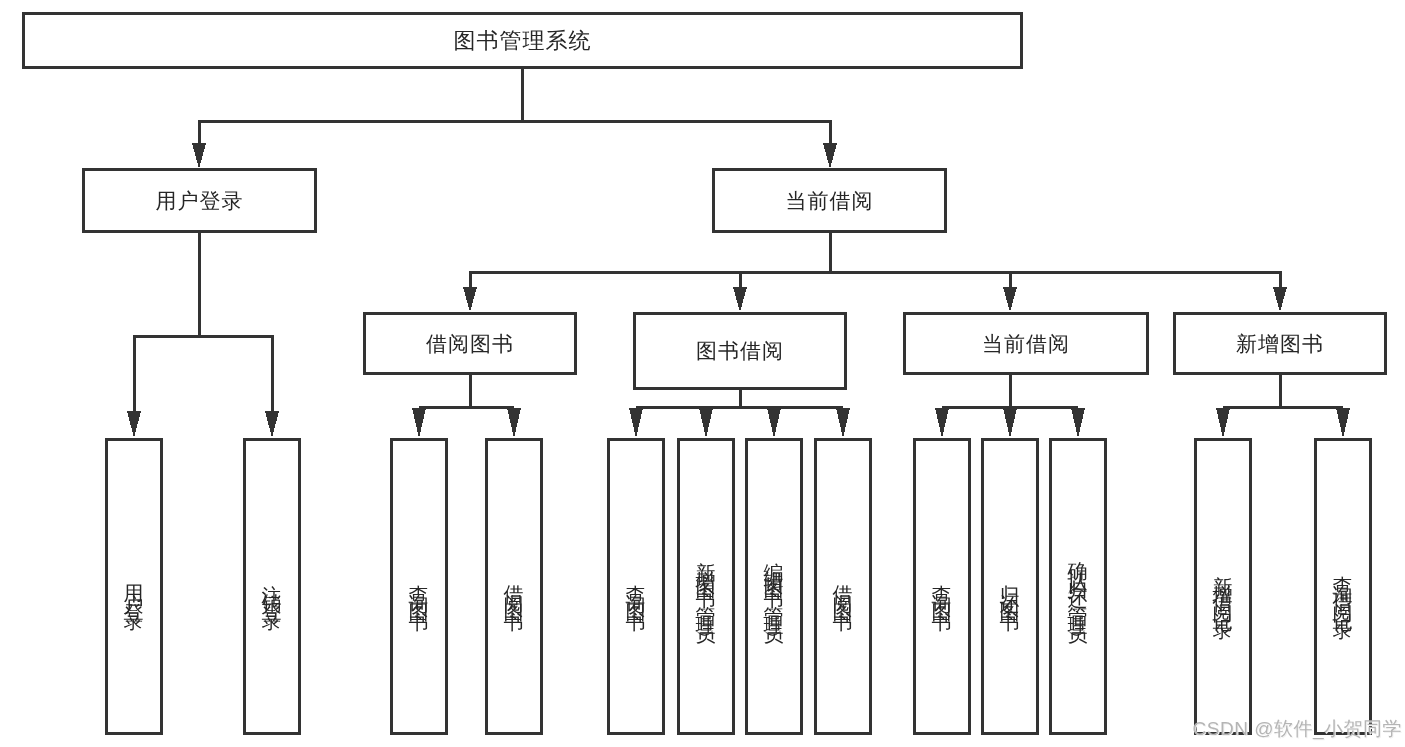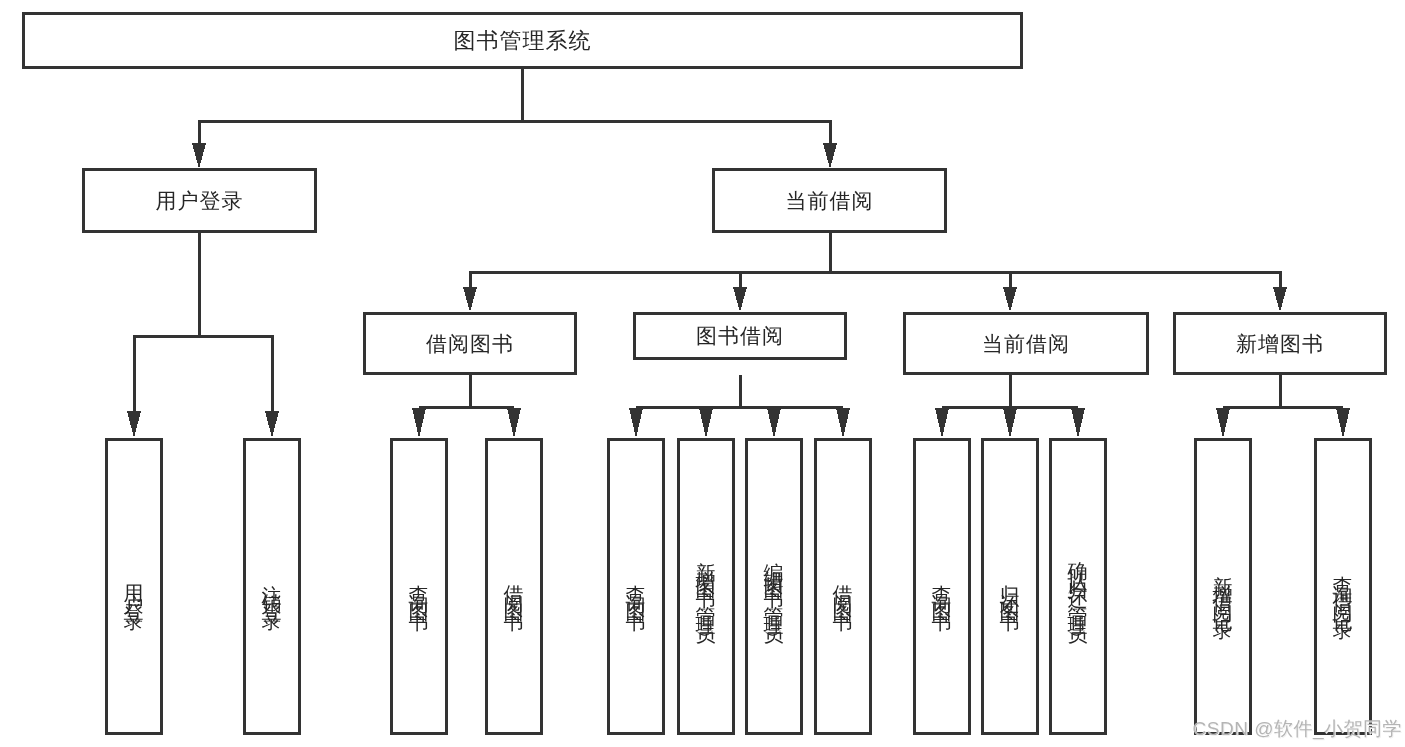--- a/index.html
+++ b/index.html
@@ -125,21 +125,21 @@
       <path d="M1336 408 L1350 408 L1343 438 Z" fill="#333333" stroke="none"></path>
     </g>
   </svg>
 
   <div class="node root" style="left:22px; top:12px; width:1001px; height:57px;">图书管理系统</div>
 
   <div class="node" style="left:82px; top:168px; width:235px; height:65px;">用户登录</div>
   <div class="node" style="left:712px; top:168px; width:235px; height:65px;">当前借阅</div>
 
   <div class="node" style="left:363px; top:312px; width:214px; height:63px;">借阅图书</div>
-  <div class="node" style="left:633px; top:312px; width:214px; height:48px;font-family:Liberation Mono, monospace;">图书借阅</div>
+  <div class="node" style="left:633px; top:312px; width:214px; height:78px;font-family:Liberation Mono, monospace;">图书借阅</div>
   <div class="node" style="left:903px; top:312px; width:246px; height:63px;">当前借阅</div>
   <div class="node" style="left:1173px; top:312px; width:214px; height:63px;">新增图书</div>
 
   <div class="leaf" style="left:105px;">
     <span>用户登录</span>
   </div>
   <div class="leaf" style="left:243px;">
     <span>注销登录</span>
   </div>
 

